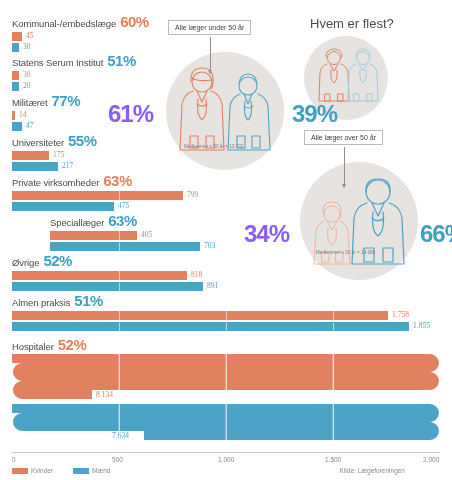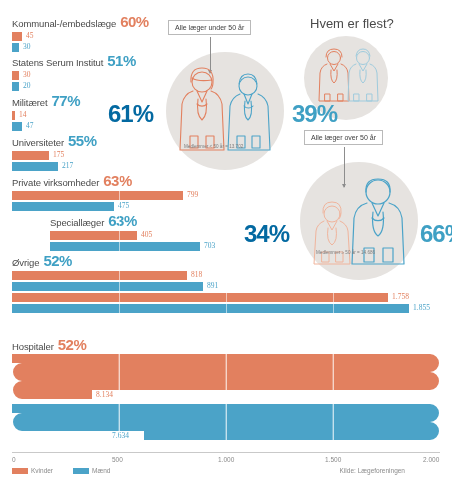--- a/index.html
+++ b/index.html
@@ -45,21 +45,21 @@
   .lg-sw{width:16px;height:6px;display:block;}
   .lg-sw.k{background:#E2805F;}
   .lg-sw.m{background:#4BA3C8;}
   .lg-tx{font-size:6.5px;color:#8a8a8a;}
   .source{position:absolute;right:10px;top:467px;font-size:6.5px;color:#8a8a8a;}
 
   
   .scene{position:absolute;}
   .disc{position:absolute;border-radius:50%;background:#E6E3E0;}
   .big-pct{position:absolute;font-size:24px;font-weight:bold;letter-spacing:-1px;line-height:1;}
-  .big-pct.o{color:#0369a1;}
+  .big-pct.o{color:#8b5cf6;}
   .big-pct.b{color:#3FA0C4;}
   .callout{position:absolute;background:#ffffff;border:1px solid #b9b9b9;
            font-size:7px;color:#3d3d3d;padding:3px 6px;white-space:nowrap;line-height:1;}
   .leader{position:absolute;width:1px;background:#8d8d8d;}
   .leader:after{content:"";position:absolute;left:-2px;bottom:-1px;
                 border-left:2.5px solid transparent;border-right:2.5px solid transparent;
                 border-top:4px solid #8d8d8d;}
   .cap{position:absolute;font-size:4.6px;color:#7d7d7d;white-space:nowrap;}
   .heading{position:absolute;font-size:13px;color:#4a4a4a;white-space:nowrap;}
   .fig{position:absolute;}
@@ -163,20 +163,23 @@
         <div class="bar k" style="width:175px;"></div>
         <div class="bar-val val-k" style="left:179px;">818</div>
       </div>
       <div class="bar-row">
         <div class="bar m" style="width:191px;"></div>
         <div class="bar-val val-m" style="left:195px;">891</div>
       </div>
     </div>
 
     <div class="grp" style="top:293px;">
+      <div class="grp-head">
+        <span class="grp-name">Almen praksis</span><span class="grp-pct pct-blue">51%</span>
+      </div>
       <div class="bar-row">
         <div class="bar k" style="width:376px;"></div>
         <div class="bar-val val-k" style="left:380px;">1.758</div>
       </div>
       <div class="bar-row">
         <div class="bar m" style="width:397px;"></div>
         <div class="bar-val val-m" style="left:401px;">1.855</div>
       </div>
     </div>
 

